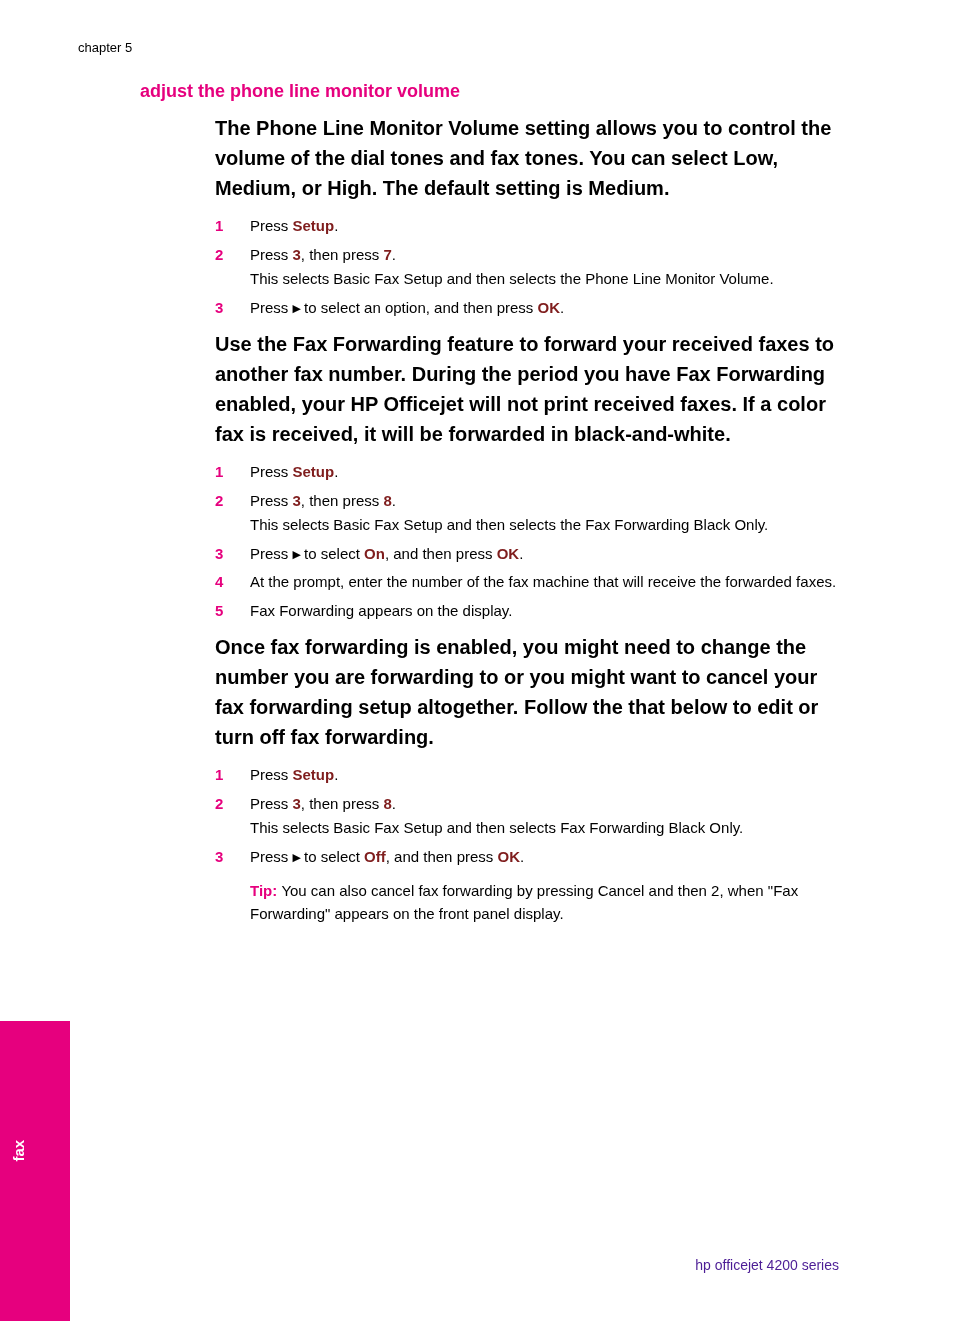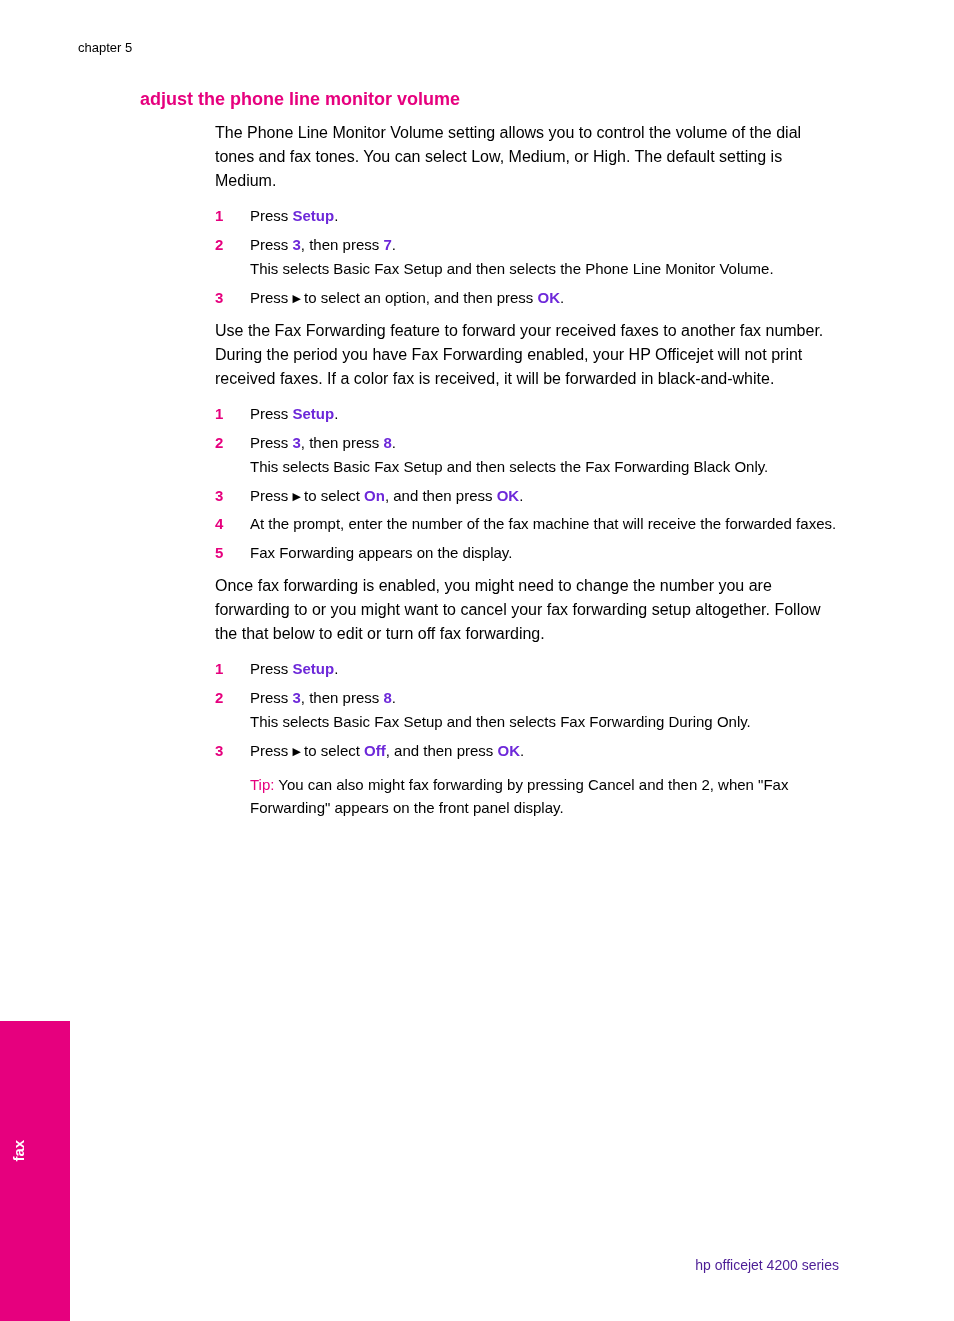--- a/index.html
+++ b/index.html
@@ -24,25 +24,26 @@
   .content {
     position: absolute;
     top: 64px;
     left: 140px;
     width: 700px;
   }
   .section-heading {
     color: #e6007e;
     font-weight: bold;
     font-size: 18px;
-    margin: 22px 0 8px 0;
+    margin: 14px 0 8px 0;
   }
   .section-para {
     margin: 8px 0 12px 75px;
-    font-size: 16px;
+    font-size: 20px;
+    font-weight: bold;
   }
   ol.steps {
     list-style: none;
     margin: 0 0 8px 75px;
     padding: 0;
   }
   ol.steps > li {
     display: flex;
     margin: 4px 0;
   }
@@ -52,34 +53,34 @@
     flex: 0 0 35px;
     font-size: 15px;
   }
   ol.steps > li .body {
     flex: 1;
   }
   ol.steps > li .body .line {
     margin-bottom: 2px;
   }
   .pink {
-    color: #6d28d9;
+    color: #7f1d1d;
     font-weight: bold;
   }
   .arrow {
     font-size: 11px;
     vertical-align: 1px;
   }
   .tip-block {
     margin: 10px 0 0 110px;
     width: 560px;
   }
   .tip-label {
     color: #e6007e;
-    font-weight: normal;
+    font-weight: bold;
   }
   .side-tab {
     position: absolute;
     left: 0;
     bottom: 0;
     width: 70px;
     height: 300px;
     background: #e6007e;
   }
   .side-tab-text {
@@ -177,30 +178,30 @@
       <li>
         <div class="num">1</div>
         <div class="body">
           <div class="line">Press <span class="pink">Setup</span>.</div>
         </div>
       </li>
       <li>
         <div class="num">2</div>
         <div class="body">
           <div class="line">Press <span class="pink">3</span>, then press <span class="pink">8</span>.</div>
-          <div class="line">This selects Basic Fax Setup and then selects Fax Forwarding During Only.</div>
+          <div class="line">This selects Basic Fax Setup and then selects Fax Forwarding Black Only.</div>
         </div>
       </li>
       <li>
         <div class="num">3</div>
         <div class="body">
           <div class="line">Press <span class="arrow"> ▶ </span> to select <span class="pink">Off</span>, and then press <span class="pink">OK</span>.</div>
         </div>
       </li>
     </ol>
-    <div class="tip-block"><span class="tip-label">Tip:   </span><span>You can also might fax forwarding by pressing Cancel and then 2, when "Fax Forwarding" appears on the front panel display.</span></div>
+    <div class="tip-block"><span class="tip-label">Tip:   </span><span>You can also cancel fax forwarding by pressing Cancel and then 2, when "Fax Forwarding" appears on the front panel display.</span></div>
   </div>
 
 <div class="side-tab">
   <div class="side-tab-text">fax</div>
 </div>
 <div class="page-number">62</div>
 <div class="footer-text">hp officejet 4200 series</div>
 
 </body></html>

